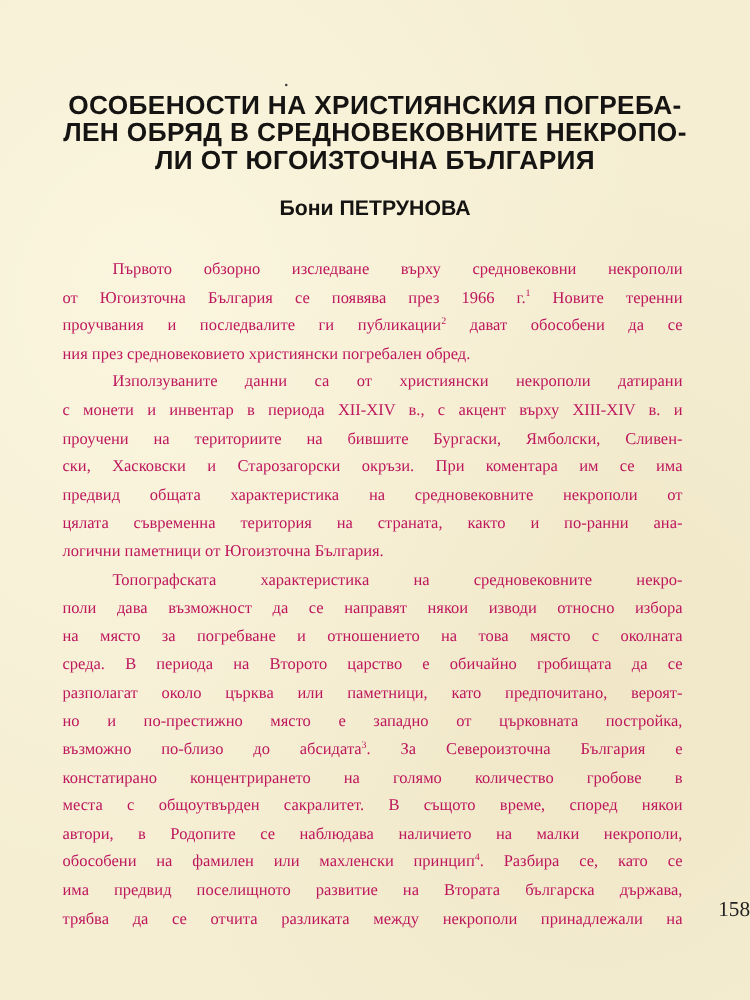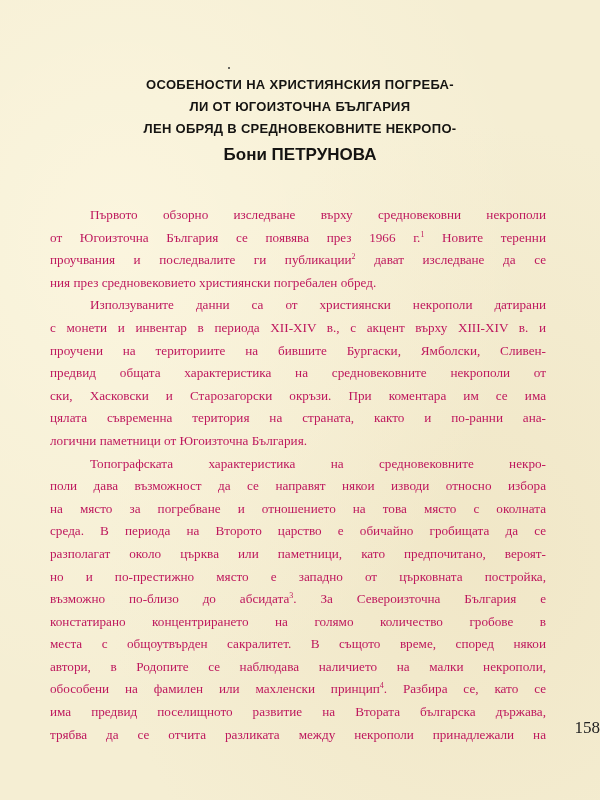--- a/index.html
+++ b/index.html
@@ -13,26 +13,26 @@
     position: relative;
     font-family: "DejaVu Sans", sans-serif;
   }
   .page { position: absolute; left: 0; top: 0; width: 600px; height: 800px; }
   .title-block {
     position: absolute; top: 74px; left: 40px; width: 520px;
     text-align: center;
   }
   .title-line {
     font-family: "Liberation Sans", sans-serif;
-    font-weight: bold; font-size: 13px; line-height: 22px;
+    font-weight: bold; font-size: 21px; line-height: 22px;
     letter-spacing: 0.3px; white-space: nowrap; color: #151412;
   }
   .author {
     font-family: "Liberation Sans", sans-serif;
-    font-weight: bold; font-size: 17px; line-height: 22px; margin-top: 4px;
+    font-weight: bold; font-size: 17px; line-height: 22px; margin-top: 16px;
     color: #151412;
   }
   .body-text {
     position: absolute; top: 204px; left: 50px; width: 496px;
   }
   .line {
     font-family: Liberation Serif, serif;
     font-size: 13.2px; line-height: 22.6px; height: 22.6px;
     white-space: nowrap; text-align: justify; text-align-last: justify;
     color: #be185d;
@@ -47,35 +47,35 @@
   .speck { position: absolute; width: 2px; height: 2px; border-radius: 1px; background: #3a3a3a; }
 </style>
 </head>
 <body>
 
 <div class="page">
   <span class="speck" style="left:228px;top:67px;"></span>
 
   <div class="title-block">
     <div class="title-line">ОСОБЕНОСТИ НА ХРИСТИЯНСКИЯ ПОГРЕБА-</div>
+    <div class="title-line">ЛЕН ОБРЯД В СРЕДНОВЕКОВНИТЕ НЕКРОПО-</div>
     <div class="title-line">ЛИ ОТ ЮГОИЗТОЧНА БЪЛГАРИЯ</div>
-    <div class="title-line">ЛЕН ОБРЯД В СРЕДНОВЕКОВНИТЕ НЕКРОПО-</div>
     <div class="author">Бони ПЕТРУНОВА</div>
   </div>
 
   <div class="body-text" id="body-text">
       <div class="line indent"><span>Първото обзорно изследване върху средновековни некрополи</span></div>
       <div class="line"><span>от Югоизточна България се появява през 1966 г.</span><sup>1</sup><span> Новите теренни</span></div>
-      <div class="line"><span>проучвания и последвалите ги публикации</span><sup>2</sup><span> дават изследване да се</span></div>
+      <div class="line"><span>проучвания и последвалите ги публикации</span><sup>2</sup><span> дават обособени да се</span></div>
       <div class="line last"><span>ния през средновековието християнски погребален обред.</span></div>
       <div class="line indent"><span>Използуваните данни са от християнски некрополи датирани</span></div>
       <div class="line"><span>с монети и инвентар в периода XII-XIV в., с акцент върху XIII-XIV в. и</span></div>
       <div class="line"><span>проучени на териториите на бившите Бургаски, Ямболски, Сливен-</span></div>
+      <div class="line"><span>ски, Хасковски и Старозагорски окръзи. При коментара им се има</span></div>
       <div class="line"><span>предвид общата характеристика на средновековните некрополи от</span></div>
-      <div class="line"><span>ски, Хасковски и Старозагорски окръзи. При коментара им се има</span></div>
       <div class="line"><span>цялата съвременна територия на страната, както и по-ранни ана-</span></div>
       <div class="line last"><span>логични паметници от Югоизточна България.</span></div>
       <div class="line indent"><span>Топографската характеристика на средновековните некро-</span></div>
       <div class="line"><span>поли дава възможност да се направят някои изводи относно избора</span></div>
       <div class="line"><span>на място за погребване и отношението на това място с околната</span></div>
       <div class="line"><span>среда. В периода на Второто царство е обичайно гробищата да се</span></div>
       <div class="line"><span>разполагат около църква или паметници, като предпочитано, вероят-</span></div>
       <div class="line"><span>но и по-престижно място е западно от църковната постройка,</span></div>
       <div class="line"><span>възможно по-близо до абсидата</span><sup>3</sup><span>. За Североизточна България е</span></div>
       <div class="line"><span>констатирано концентрирането на голямо количество гробове в</span></div>

